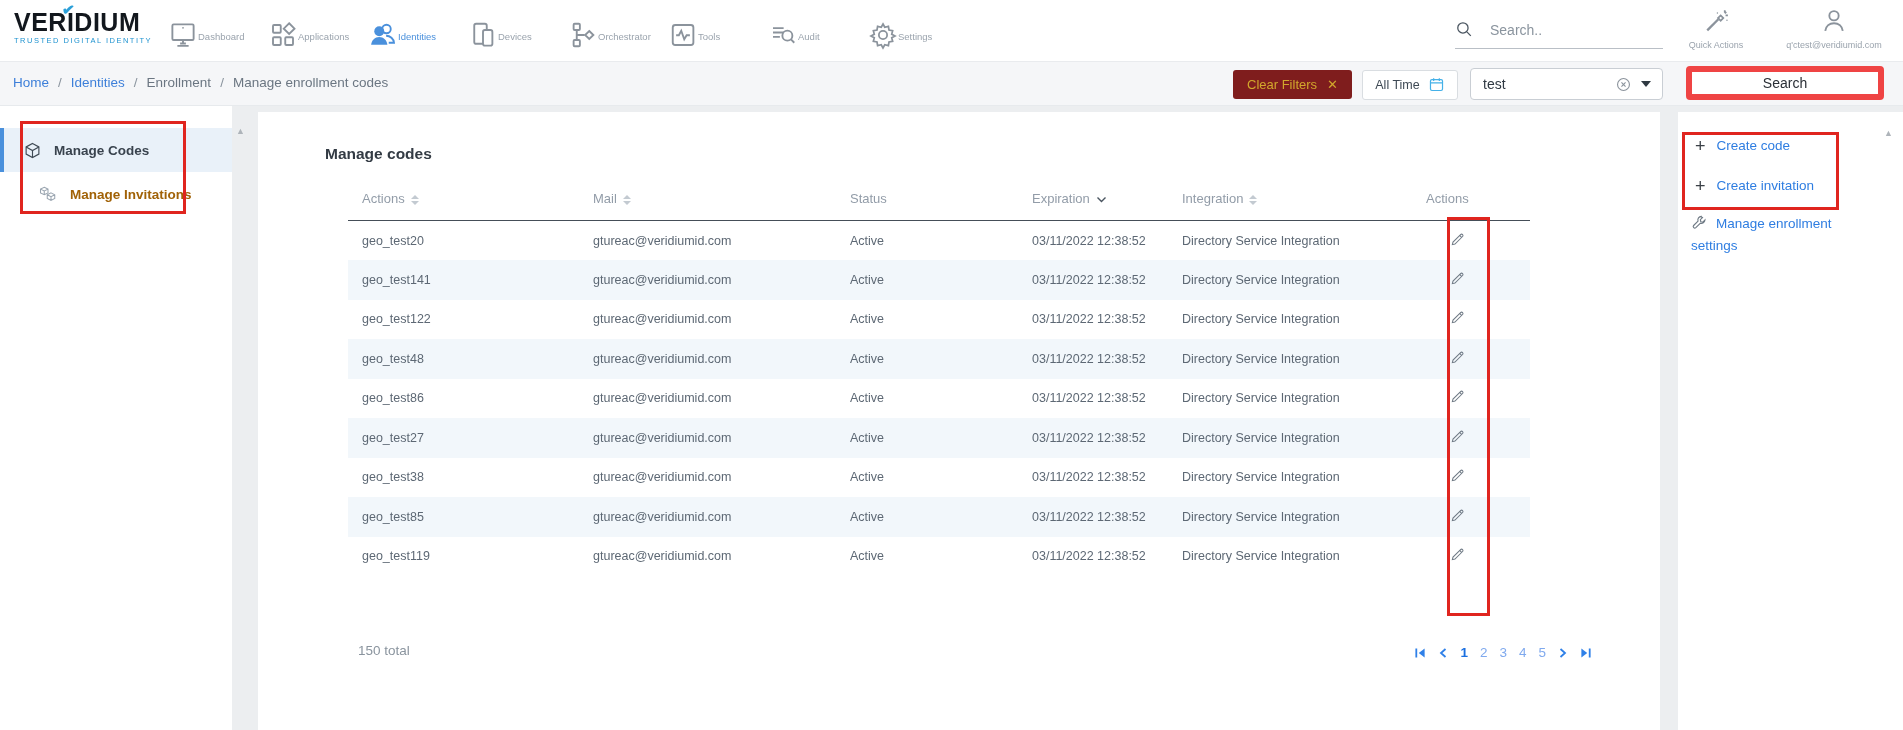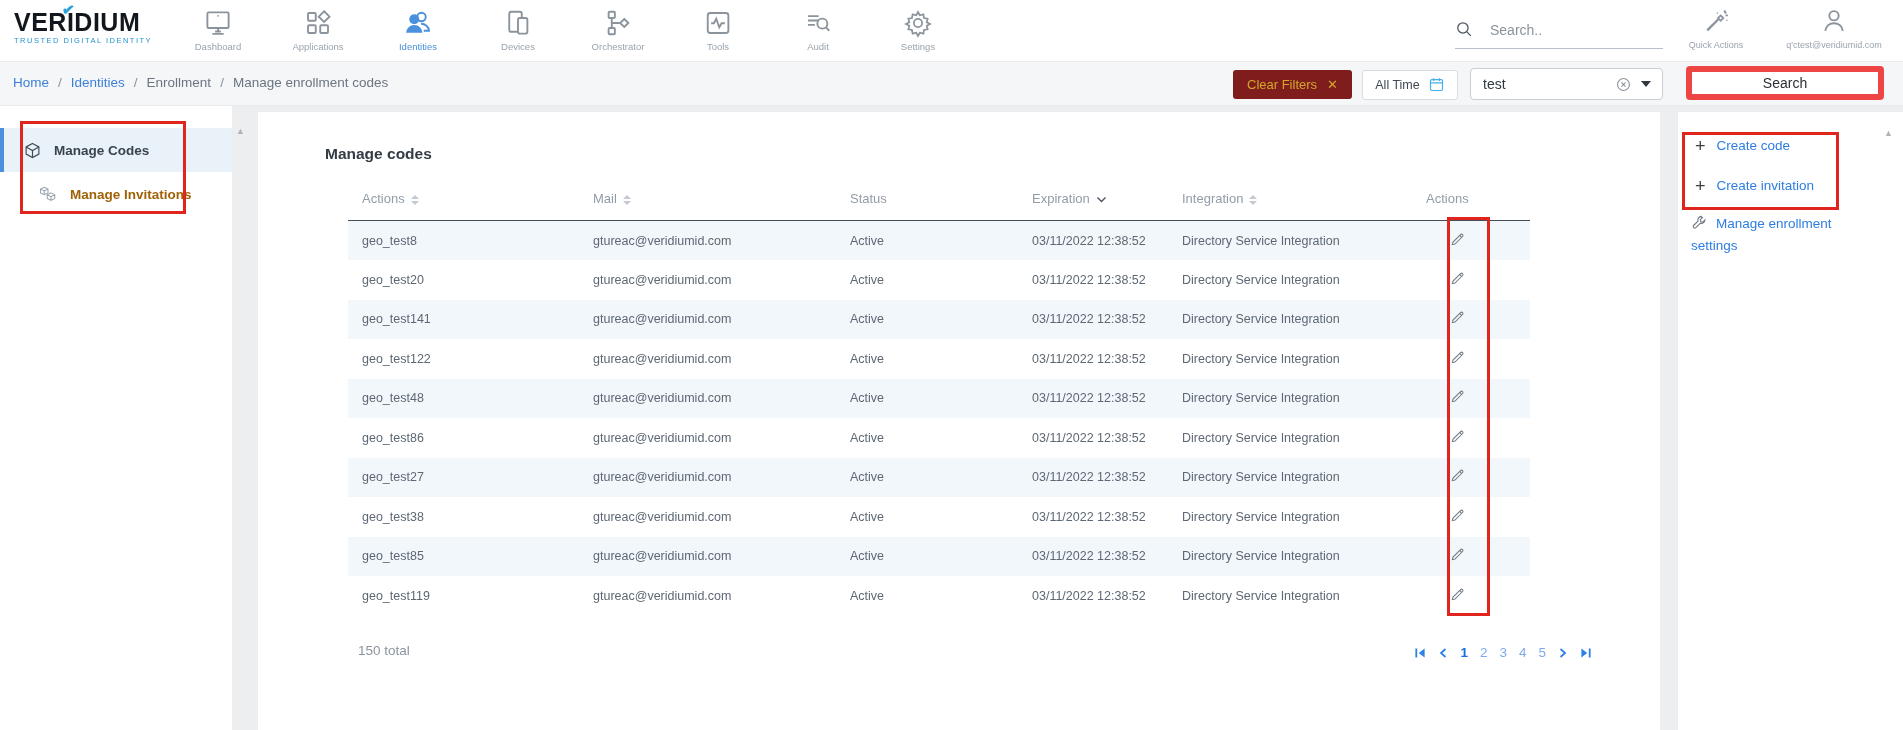--- a/index.html
+++ b/index.html
@@ -9,21 +9,21 @@
     background:#eceef0; position:relative; overflow:hidden; color:#3c4650;
   }
   
   .top-header{position:absolute;top:0;left:0;right:0;height:62px;background:#fff;border-bottom:1px solid #e9ebee;z-index:2;}
   .logo{position:absolute;left:14px;top:9px;cursor:pointer;}
   .logo-word{font-size:25px;font-weight:700;color:#12171d;letter-spacing:.5px;line-height:26px;}
   .logo-i{position:relative;display:inline-block;}
   .logo-check{position:absolute;left:-5px;top:-12px;color:#2b9fd8;font-size:15px;font-weight:700;transform:rotate(6deg);}
   .logo-tag{font-size:7.5px;color:#1f93d0;letter-spacing:1.5px;font-weight:400;margin-top:1px;}
   .main-nav{position:absolute;left:168px;top:0;height:62px;display:flex;}
-  .nav-item{width:100px;display:flex;flex-direction:column;align-items:center;padding-top:8px;cursor:pointer;}
+  .nav-item{width:100px;display:flex;flex-direction:row;align-items:center;padding-top:8px;cursor:pointer;}
   .nav-label{font-size:9.5px;color:#9aa3ad;margin-top:3px;}
   .nav-item.active .nav-label{color:#4a90dc;}
   .hdr-search{position:absolute;left:1455px;top:20px;width:208px;border-bottom:1px solid #b9bfc6;display:flex;align-items:center;gap:16px;padding-bottom:9px;cursor:text;}
   .hdr-search-text{color:#8a949e;font-size:14px;}
   .hdr-util{position:absolute;top:7px;text-align:center;cursor:pointer;}
   .hdr-util .util-label{font-size:9px;color:#9aa3ad;margin-top:1px;}
   #quick-actions{left:1676px;width:80px;}
   #user-menu{left:1768px;width:132px;}
   
   .crumb-bar{position:absolute;top:62px;left:0;right:0;height:44px;background:#f5f6f8;border-bottom:1px solid #e7eaed;z-index:2;}
@@ -270,35 +270,20 @@
               <path d="M1.5 1.5 L5.5 5.5 L9.5 1.5" stroke="#4a5560" stroke-width="1.4" fill="none"></path>
             </svg></th>
         <th><span>Integration</span><span class="sort-both">
               <i class="tri-up"></i>
               <i class="tri-down"></i>
             </span></th>
         <th><span>Actions</span></th>
       </tr>
     </thead>
     <tbody>
-  <tr class="striped">
-    <td>geo_test8</td>
-    <td>gtureac@veridiumid.com</td>
-    <td>Active</td>
-    <td>03/11/2022 12:38:52</td>
-    <td>Directory Service Integration</td>
-    <td class="action-cell">
-      <span class="pencil">
-        <svg width="15" height="15" viewBox="0 0 16 16" fill="none" stroke="#6f7a85" stroke-width="1.1">
-                <path d="M2.5 13.5 L3.2 10.8 L11.3 2.7 C11.9 2.1 12.8 2.1 13.4 2.7 C14 3.3 14 4.2 13.4 4.8 L5.3 12.9 Z"></path>
-                <path d="M10.3 3.7 L12.4 5.8"></path>
-              </svg>
-      </span>
-    </td>
-  </tr>
 
   <tr>
     <td>geo_test20</td>
     <td>gtureac@veridiumid.com</td>
     <td>Active</td>
     <td>03/11/2022 12:38:52</td>
     <td>Directory Service Integration</td>
     <td class="action-cell">
       <span class="pencil">
         <svg width="15" height="15" viewBox="0 0 16 16" fill="none" stroke="#6f7a85" stroke-width="1.1">

